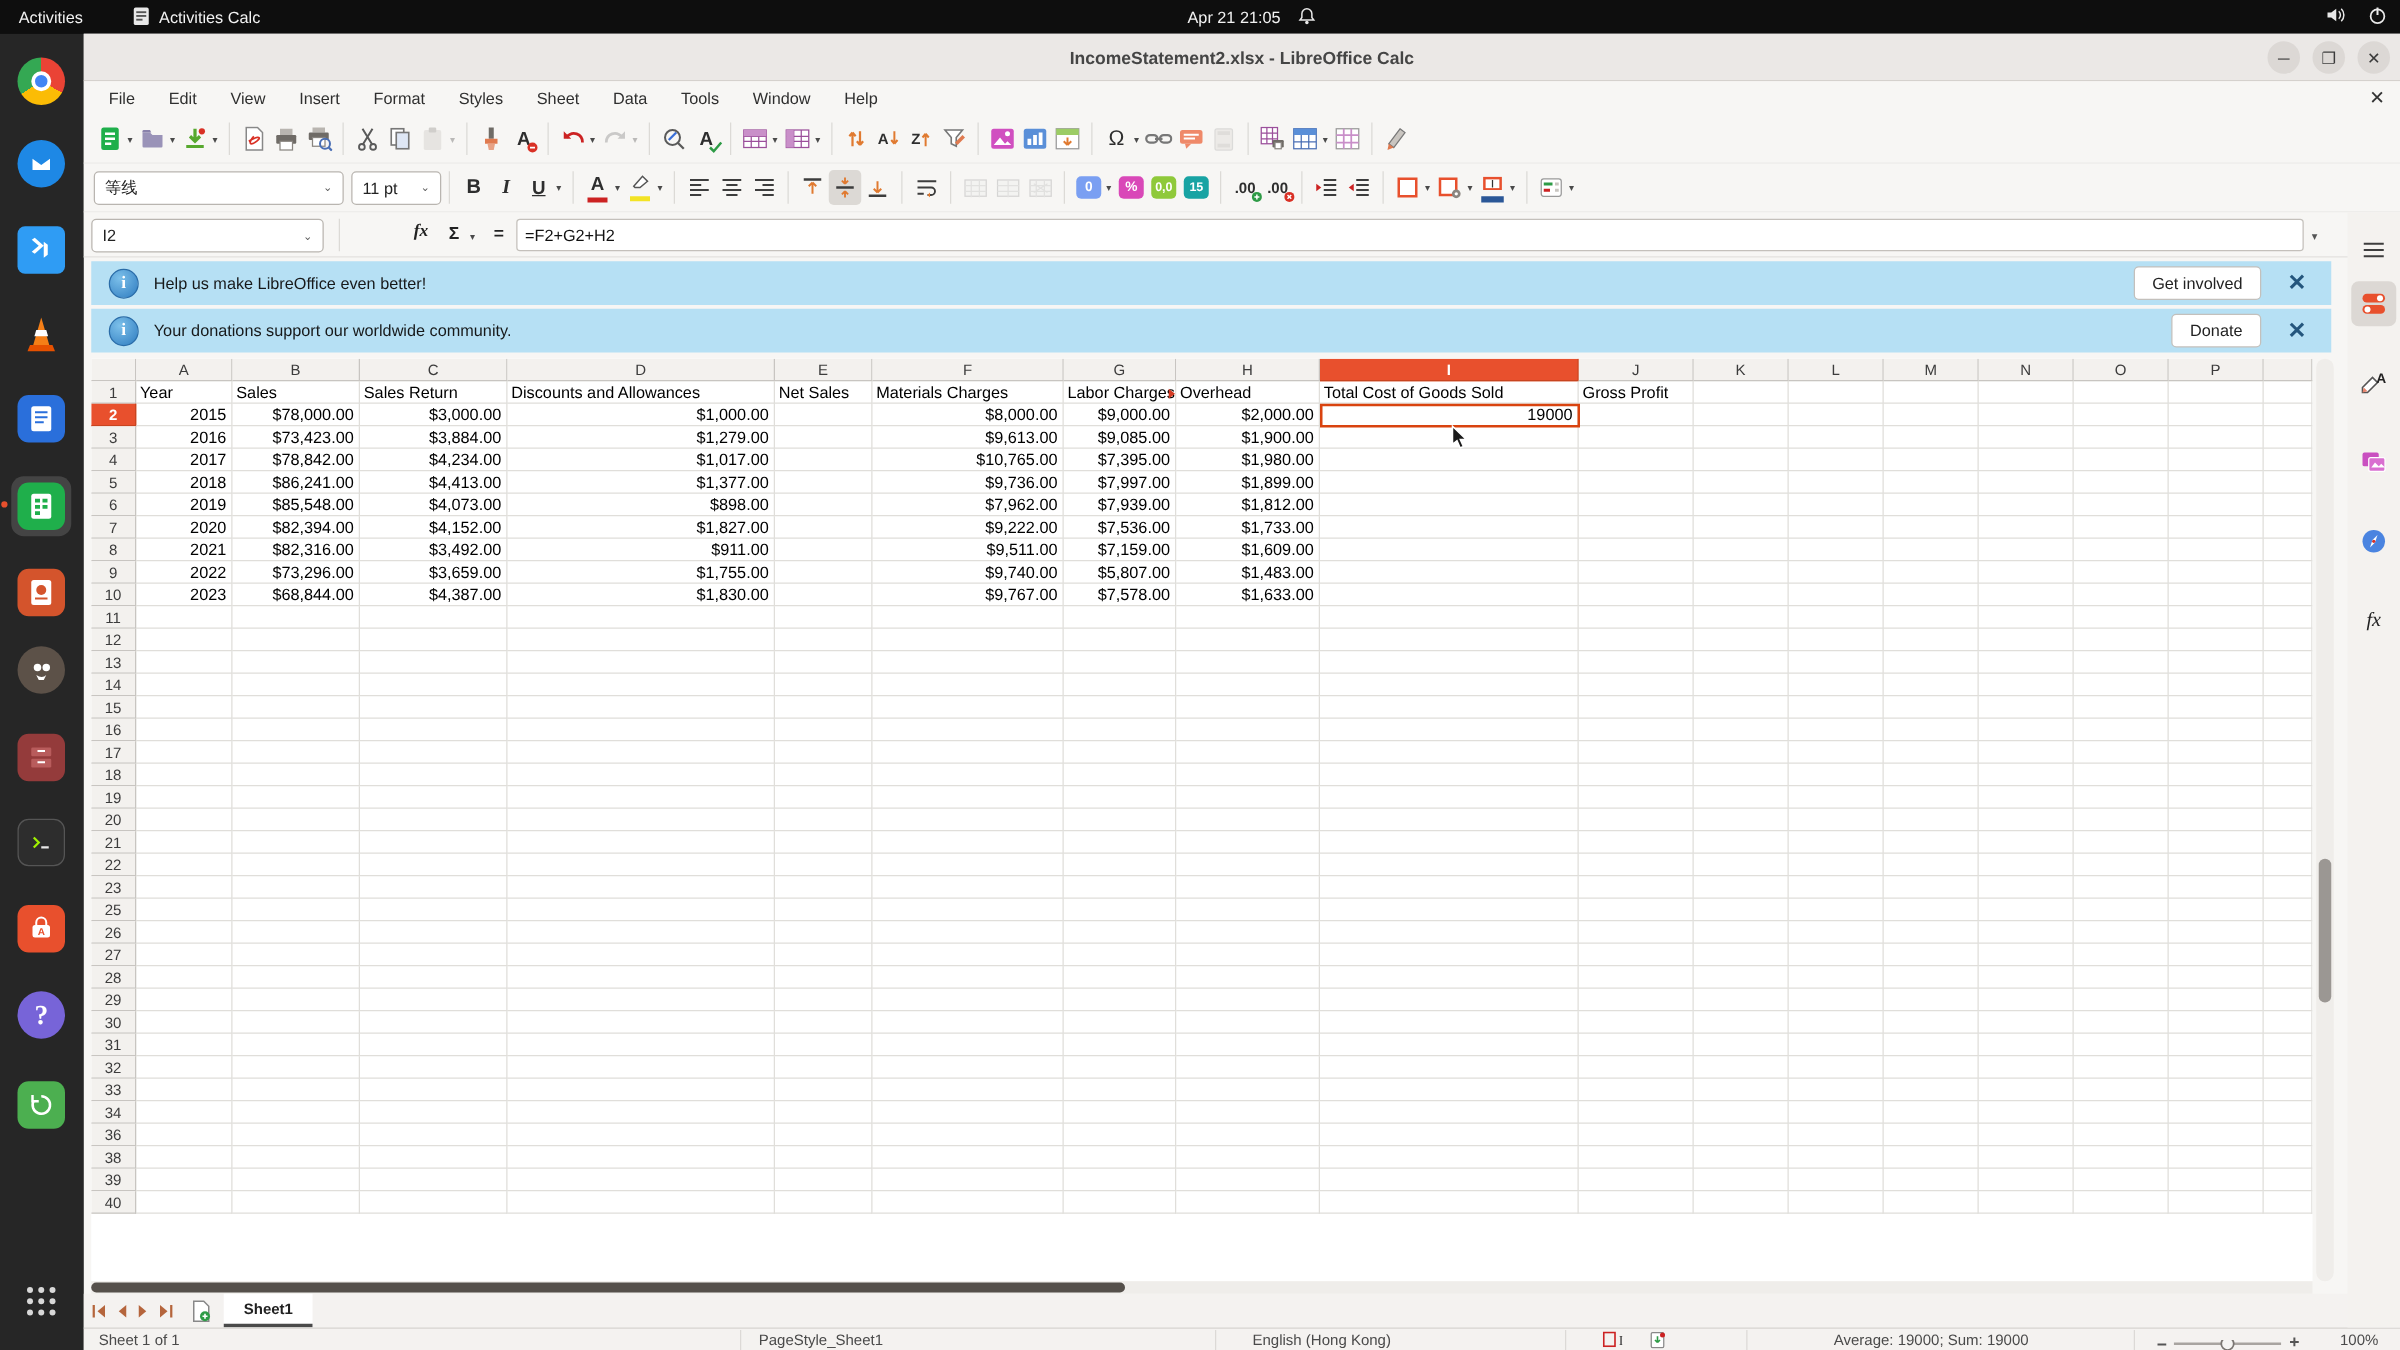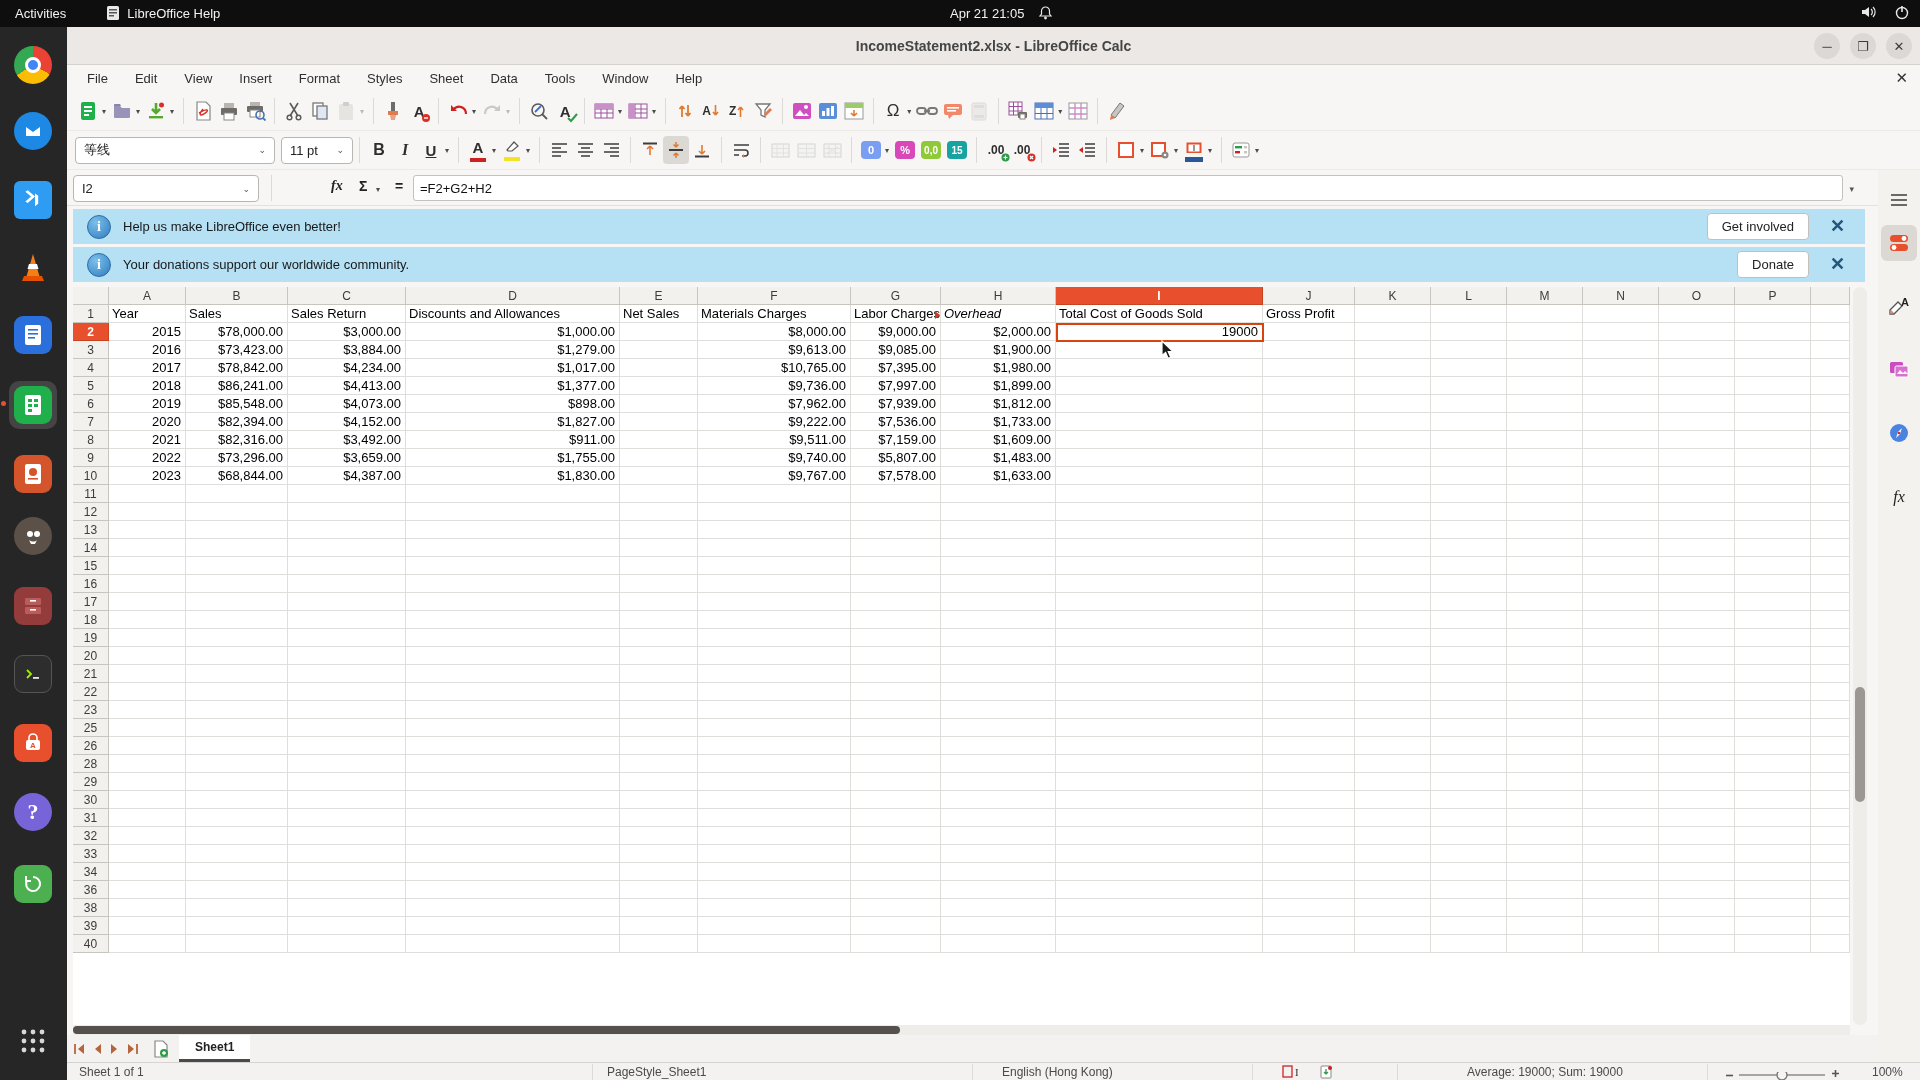--- a/index.html
+++ b/index.html
@@ -101,21 +101,21 @@
 <div id="topbar">
   <div class="tleft">
     <span>Activities</span>
     <span class="appname">
       <svg width="14" height="16" viewBox="0 0 14 16">
           <rect x="1" y="1" width="12" height="14" rx="1.5" fill="#e8e8e8"></rect>
           <rect x="3" y="4" width="8" height="1.5" fill="#555"></rect>
           <rect x="3" y="7" width="8" height="1.5" fill="#555"></rect>
           <rect x="3" y="10" width="5" height="1.5" fill="#555"></rect>
         </svg>
-      <span>LibreOffice Help</span>
+      <span>Activities Calc</span>
     </span>
   </div>
   <div class="tcenter">
     <span>Apr 21 21:05</span>
     <svg width="15" height="16" viewBox="0 0 15 16">
         <path d="M7.5 2a4 4 0 0 0-4 4v3L2 11h11l-1.5-2V6a4 4 0 0 0-4-4z" fill="none" stroke="#e8e8e8" stroke-width="1.2"></path>
         <circle cx="7.5" cy="13" r="1.4" fill="#e8e8e8"></circle>
       </svg>
   </div>
   <div class="tright">
@@ -739,21 +739,21 @@
     <div id="grid-body">
         <div class="grow">
           <div class="rh">1</div>
           <div class="cell txt" style="width: 77px;">Year</div>
           <div class="cell txt" style="width: 102px;">Sales</div>
           <div class="cell txt" style="width: 118px;">Sales Return</div>
           <div class="cell txt" style="width: 214px;">Discounts and Allowances</div>
           <div class="cell txt" style="width: 78px;">Net Sales</div>
           <div class="cell txt" style="width: 153px;">Materials Charges</div>
           <div class="cell txt clipped" style="width: 90px;">Labor Charges</div>
-          <div class="cell txt" style="width: 115px; font-style: italic;">Overhead</div>
+          <div class="cell txt" style="width: 115px;">Overhead</div>
           <div class="cell txt" style="width: 207px;">Total Cost of Goods Sold</div>
           <div class="cell txt" style="width: 92px;">Gross Profit</div>
           <div class="cell" style="width: 76px;"></div>
           <div class="cell" style="width: 76px;"></div>
           <div class="cell" style="width: 76px;"></div>
           <div class="cell" style="width: 76px;"></div>
           <div class="cell" style="width: 76px;"></div>
           <div class="cell" style="width: 76px;"></div>
           <div class="cell" style="width: 39px;"></div>
         </div>
@@ -1212,20 +1212,40 @@
           <div class="cell" style="width: 76px;"></div>
           <div class="cell" style="width: 76px;"></div>
           <div class="cell" style="width: 76px;"></div>
           <div class="cell" style="width: 76px;"></div>
           <div class="cell" style="width: 76px;"></div>
           <div class="cell" style="width: 76px;"></div>
           <div class="cell" style="width: 39px;"></div>
         </div>
         <div class="grow">
           <div class="rh">26</div>
+          <div class="cell" style="width: 77px;"></div>
+          <div class="cell" style="width: 102px;"></div>
+          <div class="cell" style="width: 118px;"></div>
+          <div class="cell" style="width: 214px;"></div>
+          <div class="cell" style="width: 78px;"></div>
+          <div class="cell" style="width: 153px;"></div>
+          <div class="cell" style="width: 90px;"></div>
+          <div class="cell" style="width: 115px;"></div>
+          <div class="cell" style="width: 207px;"></div>
+          <div class="cell" style="width: 92px;"></div>
+          <div class="cell" style="width: 76px;"></div>
+          <div class="cell" style="width: 76px;"></div>
+          <div class="cell" style="width: 76px;"></div>
+          <div class="cell" style="width: 76px;"></div>
+          <div class="cell" style="width: 76px;"></div>
+          <div class="cell" style="width: 76px;"></div>
+          <div class="cell" style="width: 39px;"></div>
+        </div>
+        <div class="grow">
+          <div class="rh">27</div>
           <div class="cell" style="width: 77px;"></div>
           <div class="cell" style="width: 102px;"></div>
           <div class="cell" style="width: 118px;"></div>
           <div class="cell" style="width: 214px;"></div>
           <div class="cell" style="width: 78px;"></div>
           <div class="cell" style="width: 153px;"></div>
           <div class="cell" style="width: 90px;"></div>
           <div class="cell" style="width: 115px;"></div>
           <div class="cell" style="width: 207px;"></div>
           <div class="cell" style="width: 92px;"></div>

